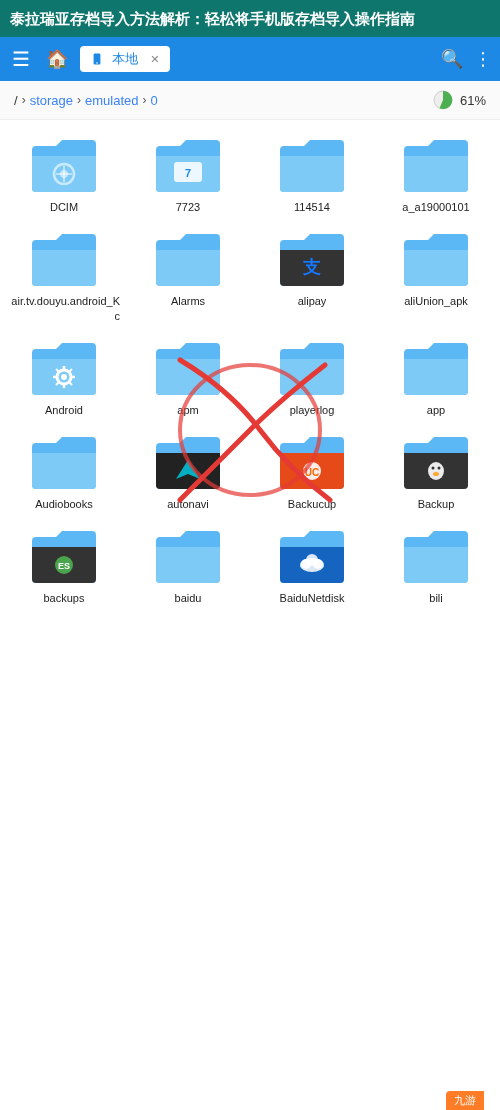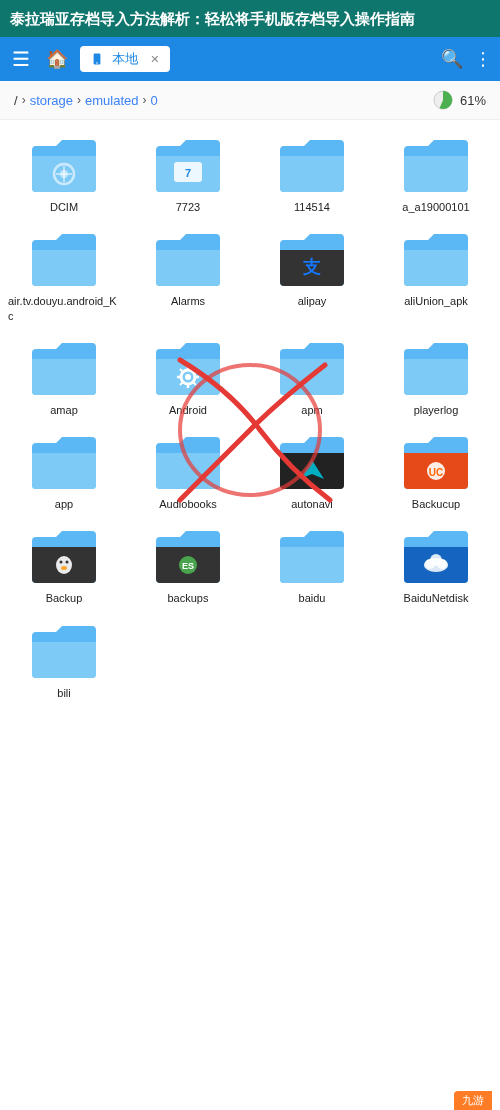--- a/index.html
+++ b/index.html
@@ -109,21 +109,21 @@
 
     .folder-icon {
       width: 72px;
       height: 60px;
       position: relative;
     }
 
     .folder-label {
       font-size: 11px;
       color: #222;
-      text-align: left;
+      text-align: right;
       margin-top: 4px;
       line-height: 1.3;
       word-break: break-all;
     }
   </style>
 </head>
 <body>
 
 <div class="top-banner">
   <span>泰拉瑞亚存档导入方法解析：轻松将手机版存档导入操作指南</span>
@@ -231,27 +231,20 @@
   </div>
 
   <div class="file-item">
     <svg class="folder-icon" viewBox="0 0 72 60">
       <path d="M4 14 Q4 10 8 10 L28 10 L34 4 L64 4 Q68 4 68 8 L68 52 Q68 56 64 56 L8 56 Q4 56 4 52 Z" fill="#5BB8F5"></path>
       <path d="M4 20 L68 20 L68 52 Q68 56 64 56 L8 56 Q4 56 4 52 Z" fill="#7DCAF7"></path>
     </svg>
     <span class="folder-label">aliUnion_apk</span>
   </div>
 
-  <div class="file-item">
-    <svg class="folder-icon" viewBox="0 0 72 60">
-      <path d="M4 14 Q4 10 8 10 L28 10 L34 4 L64 4 Q68 4 68 8 L68 52 Q68 56 64 56 L8 56 Q4 56 4 52 Z" fill="#5BB8F5"></path>
-      <path d="M4 20 L68 20 L68 52 Q68 56 64 56 L8 56 Q4 56 4 52 Z" fill="#7DCAF7"></path>
-    </svg>
-    <span class="folder-label">amap</span>
-  </div>
 
   <div class="file-item">
     <svg class="folder-icon" viewBox="0 0 72 60">
       <path d="M4 14 Q4 10 8 10 L28 10 L34 4 L64 4 Q68 4 68 8 L68 52 Q68 56 64 56 L8 56 Q4 56 4 52 Z" fill="#5BB8F5"></path>
       <path d="M4 20 L68 20 L68 52 Q68 56 64 56 L8 56 Q4 56 4 52 Z" fill="#7DCAF7"></path>
 
       <circle cx="36" cy="38" r="7" fill="none" stroke="white" stroke-width="3"></circle>
       <circle cx="36" cy="38" r="3" fill="white"></circle>
       <line x1="36" y1="27" x2="36" y2="31" stroke="white" stroke-width="2.5"></line>
       <line x1="36" y1="45" x2="36" y2="49" stroke="white" stroke-width="2.5"></line>
@@ -375,15 +368,15 @@
 </div>
 
 <svg style="position:absolute; top:350px; left:170px; pointer-events:none; z-index:10;" width="170" height="160" viewBox="0 0 170 160">
 
   <path d="M10,10 Q60,40 90,80 Q120,120 160,150" stroke="#E53935" stroke-width="5" fill="none" stroke-linecap="round"></path>
   <path d="M10,150 Q50,110 80,80 Q110,50 155,15" stroke="#E53935" stroke-width="5" fill="none" stroke-linecap="round"></path>
 
   <ellipse cx="80" cy="80" rx="70" ry="65" stroke="#E53935" stroke-width="4" fill="none" opacity="0.7"></ellipse>
 </svg>
 
-<div style="position:fixed; bottom:0; right:8px; background:#FF6600; color:white; font-size:11px; padding:2px 8px; border-radius:4px 0 0 0; opacity:0.85;">
+<div style="position:fixed; bottom:0; right:16px; background:#FF6600; color:white; font-size:11px; padding:2px 8px; border-radius:4px 0 0 0; opacity:0.85;">
   九游
 </div>
 
 </body></html>

